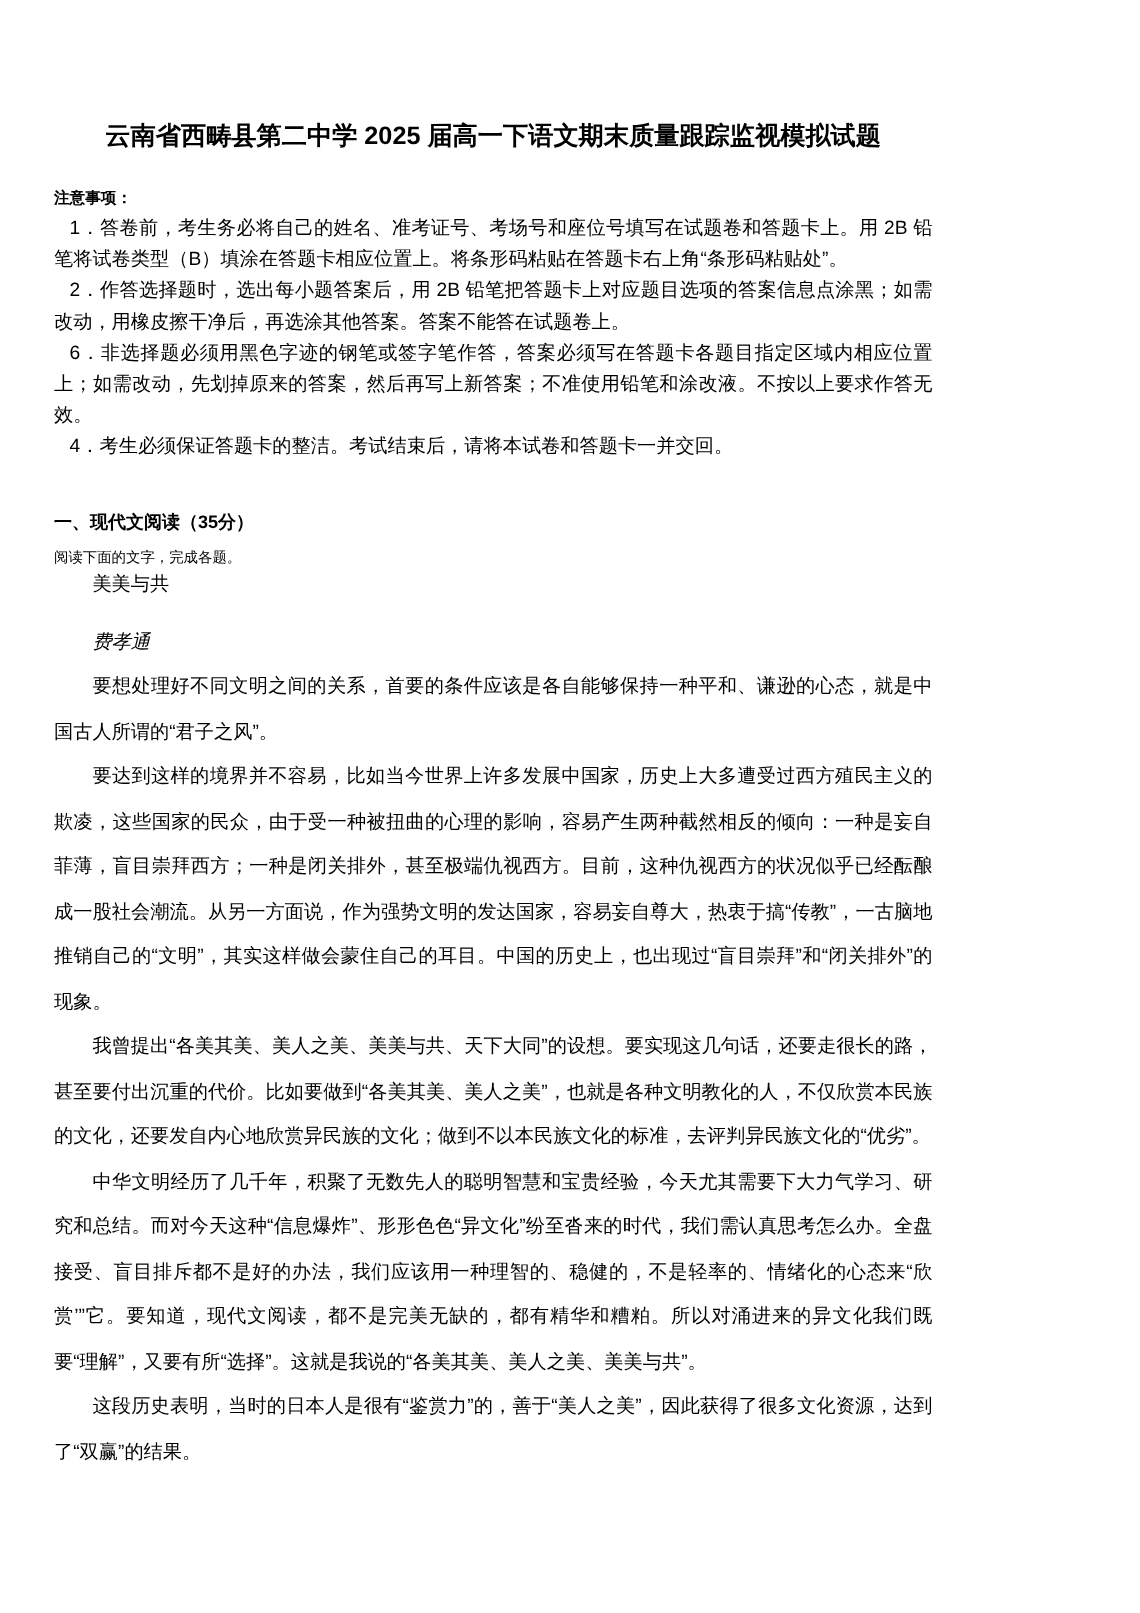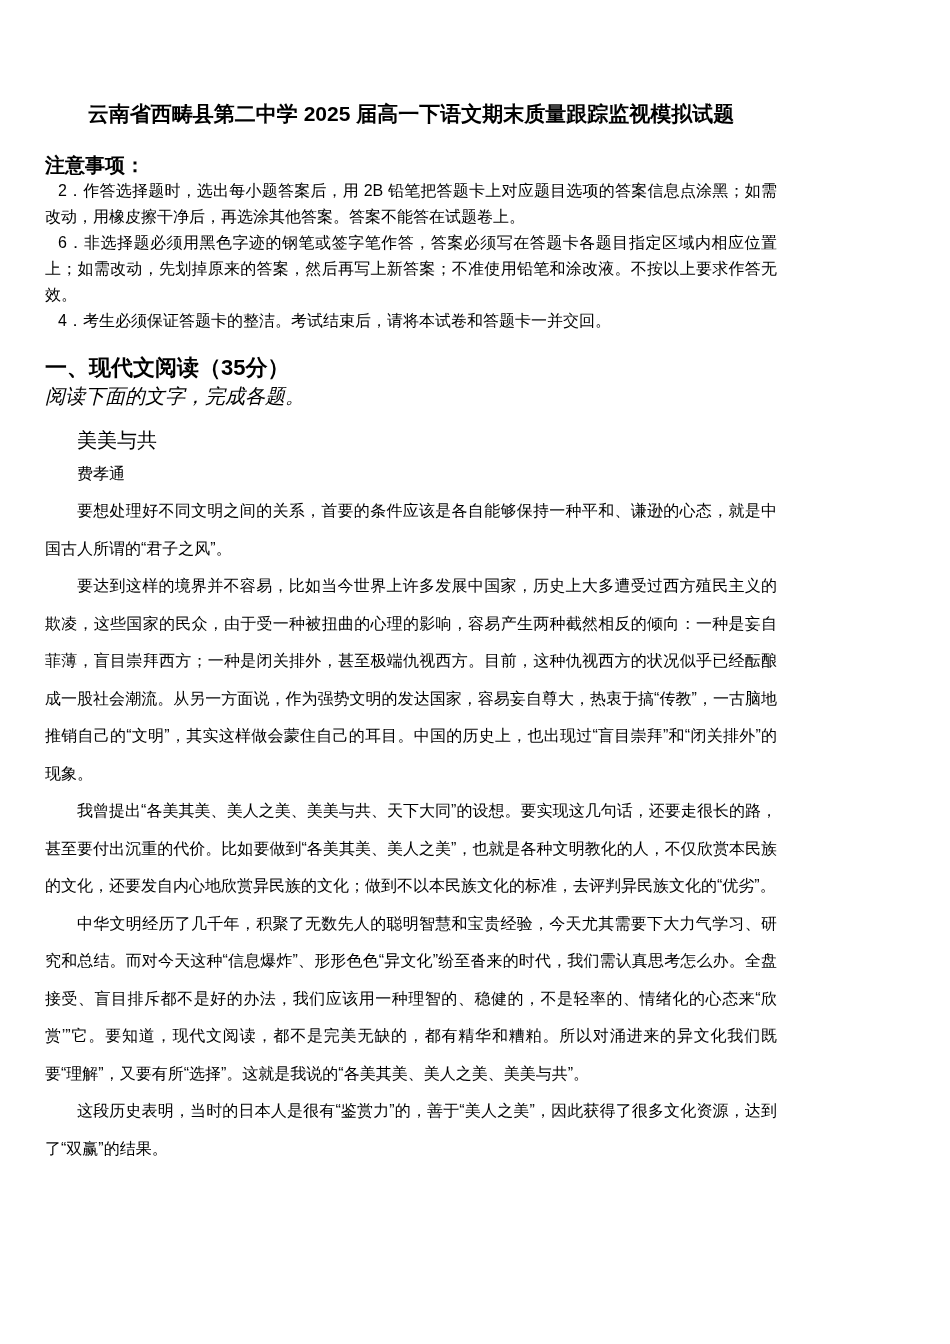--- a/index.html
+++ b/index.html
@@ -18,73 +18,72 @@
     background: #ffffff;
   }
   .doc-title {
     font-size: 21px;
     font-weight: bold;
     text-align: center;
     line-height: 1.35;
     margin-bottom: 24px;
   }
   .notice-heading {
-    font-size: 20px;
+    font-size: 13px;
     font-weight: bold;
     line-height: 26px;
   }
   .notice-item {
     font-size: 16px;
     line-height: 26px;
     text-indent: 13px;
     text-align: justify;
   }
   .section-heading {
-    font-size: 22px;
+    font-size: 15px;
     font-weight: bold;
     line-height: 24px;
-    margin-top: 22px;
+    margin-top: 38px;
   }
   .section-intro {
-    font-size: 20px;
+    font-size: 12px;
     line-height: 24px;
     margin-top: 4px;
-    font-style: italic;
   }
   .passage-title {
-    font-size: 20px;
+    font-size: 16px;
     line-height: 24px;
-    margin-top: 22px;
     padding-left: 32px;
-    font-family: Liberation Mono, monospace;
   }
   .passage-author {
     font-size: 16px;
     line-height: 24px;
-    margin-top: 8px;
+    margin-top: 24px;
     padding-left: 32px;
+    font-style: italic;
   }
   .passage-para {
     font-size: 16px;
     line-height: 37.5px;
     text-indent: 32px;
     text-align: justify;
     margin-top: 0;
   }
   .passage-body { margin-top: 6px; }
 </style>
 </head>
 <body>
 
 <div class="page">
 
   <h1 class="doc-title">云南省西畴县第二中学 2025 届高一下语文期末质量跟踪监视模拟试题</h1>
 
   <div class="notice-section">
     <div class="notice-heading">注意事项：</div>
+    <p class="notice-item">1．答卷前，考生务必将自己的姓名、准考证号、考场号和座位号填写在试题卷和答题卡上。用 2B 铅笔将试卷类型（B）填涂在答题卡相应位置上。将条形码粘贴在答题卡右上角“条形码粘贴处”。</p>
     <p class="notice-item">2．作答选择题时，选出每小题答案后，用 2B 铅笔把答题卡上对应题目选项的答案信息点涂黑；如需改动，用橡皮擦干净后，再选涂其他答案。答案不能答在试题卷上。</p>
     <p class="notice-item">6．非选择题必须用黑色字迹的钢笔或签字笔作答，答案必须写在答题卡各题目指定区域内相应位置上；如需改动，先划掉原来的答案，然后再写上新答案；不准使用铅笔和涂改液。不按以上要求作答无效。</p>
     <p class="notice-item">4．考生必须保证答题卡的整洁。考试结束后，请将本试卷和答题卡一并交回。</p>
   </div>
 
   <h2 class="section-heading">一、现代文阅读（35分）</h2>
 
   <p class="section-intro">阅读下面的文字，完成各题。</p>
 
   <div class="passage">

